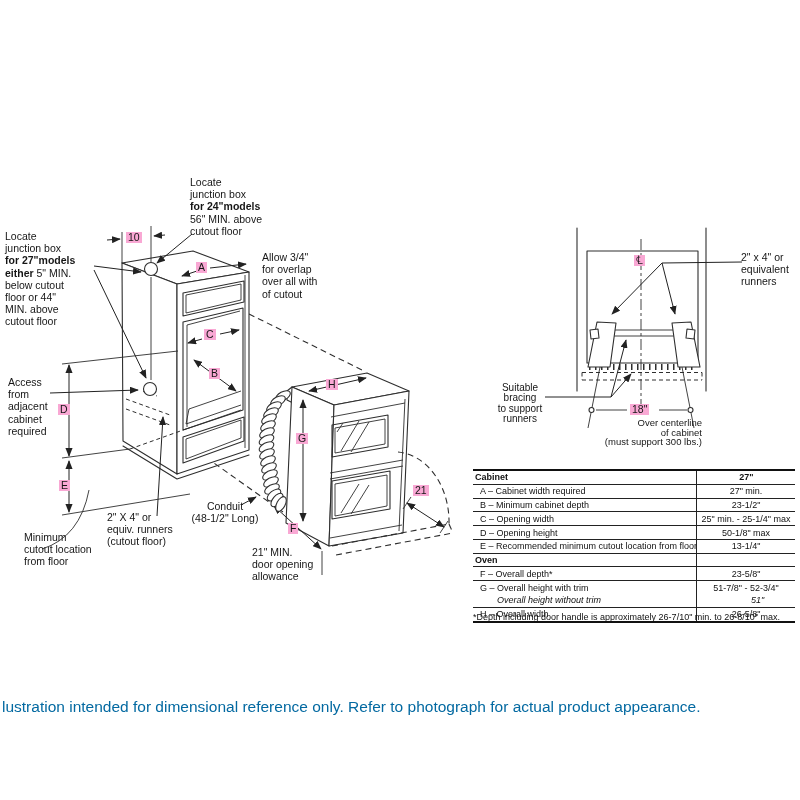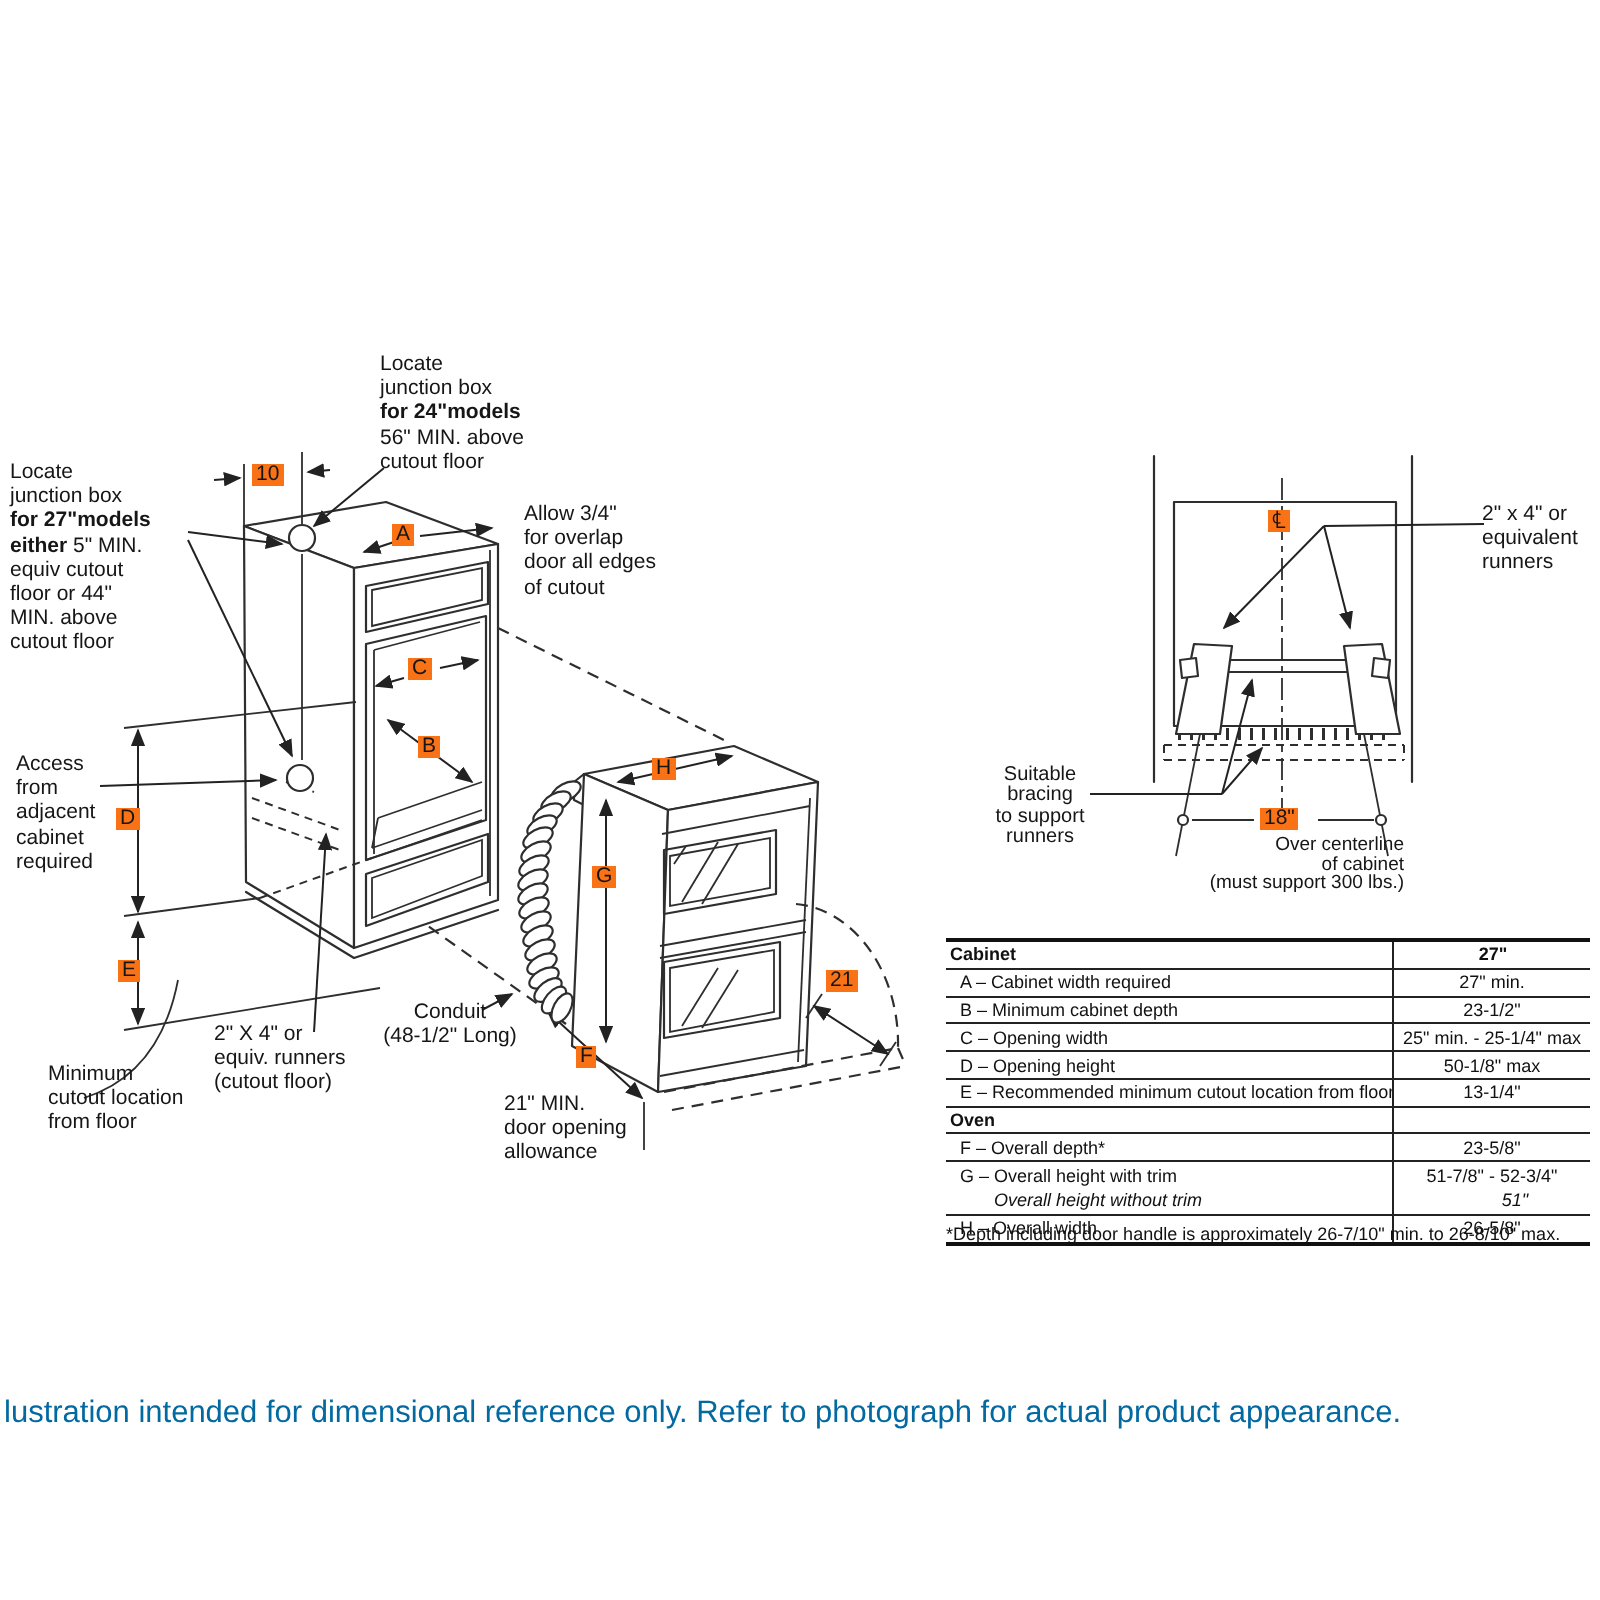--- a/index.html
+++ b/index.html
@@ -10,21 +10,21 @@
   .f{stroke:#2e2e2e;stroke-width:1.1;fill:#ffffff;stroke-linejoin:round;}
   .t{stroke:#2e2e2e;stroke-width:0.9;fill:none;}
   .hd{stroke:#2e2e2e;stroke-width:1;fill:none;stroke-dasharray:4 3;}
   .pd{stroke:#2e2e2e;stroke-width:1.1;fill:none;stroke-dasharray:6 4;}
   .cl{stroke:#2e2e2e;stroke-width:0.9;fill:none;stroke-dasharray:11 3 3 3;}
   .ar{stroke:#222;stroke-width:1;fill:none;}
   .lbl{position:absolute;font-size:10.5px;line-height:12.2px;white-space:nowrap;}
   .lbl .ln{display:block;}
   .b{font-weight:bold;}
   .ctr{text-align:center;}
-  .dim{position:absolute;font-size:10.5px;line-height:11px;background:#f97316;padding:0 2px;white-space:nowrap;}
+  .dim{position:absolute;font-size:10.5px;line-height:11px;background:#f9a8d4;padding:0 2px;white-space:nowrap;}
   .small{font-size:9.5px;line-height:9.6px;}
   
   .spec{position:absolute;left:473px;top:469px;width:322px;border-collapse:collapse;
         border-top:2px solid #111;border-bottom:2px solid #111;table-layout:fixed;}
   .spec td{border-top:1px solid #222;font-size:9px;line-height:10px;padding:1.4px 2px 1.4px 7px;
            white-space:nowrap;overflow:hidden;color:#111;}
   .spec tr.first td{border-top:none;}
   .spec td.val{width:95px;text-align:center;padding:1.4px 1px;border-left:1px solid #222;}
   .spec tr.sec td{font-weight:bold;padding-left:2px;}
   .spec tr.nb td{border-top:none;font-style:italic;}
@@ -200,38 +200,38 @@
     <path class="ar" d="M611,397 L626,340" marker-end="url(#ah)"></path>
     <path class="ar" d="M611,397 L631,374" marker-end="url(#ah)"></path>
   </g>
 </svg>
 
 <div class="lbl" style="left:5px;top:230px;">
   <span class="ln">Locate</span>
   <span class="ln">junction box</span>
   <span class="ln b">for 27"models</span>
   <span class="ln"><span class="b">either</span><span> 5" MIN.</span></span>
-  <span class="ln">equiv cutout</span>
+  <span class="ln">below cutout</span>
   <span class="ln">floor or 44"</span>
   <span class="ln">MIN. above</span>
   <span class="ln">cutout floor</span>
 </div>
 
 <div class="lbl" style="left:190px;top:176px;">
   <span class="ln">Locate</span>
   <span class="ln">junction box</span>
   <span class="ln b">for 24"models</span>
   <span class="ln">56" MIN. above</span>
   <span class="ln">cutout floor</span>
 </div>
 
 <div class="lbl" style="left:262px;top:251px;">
   <span class="ln">Allow 3/4"</span>
   <span class="ln">for overlap</span>
-  <span class="ln">door all edges</span>
+  <span class="ln">over all with</span>
   <span class="ln">of cutout</span>
 </div>
 
 <div class="lbl" style="left:8px;top:376px;">
   <span class="ln">Access</span>
   <span class="ln">from</span>
   <span class="ln">adjacent</span>
   <span class="ln">cabinet</span>
   <span class="ln">required</span>
 </div>

